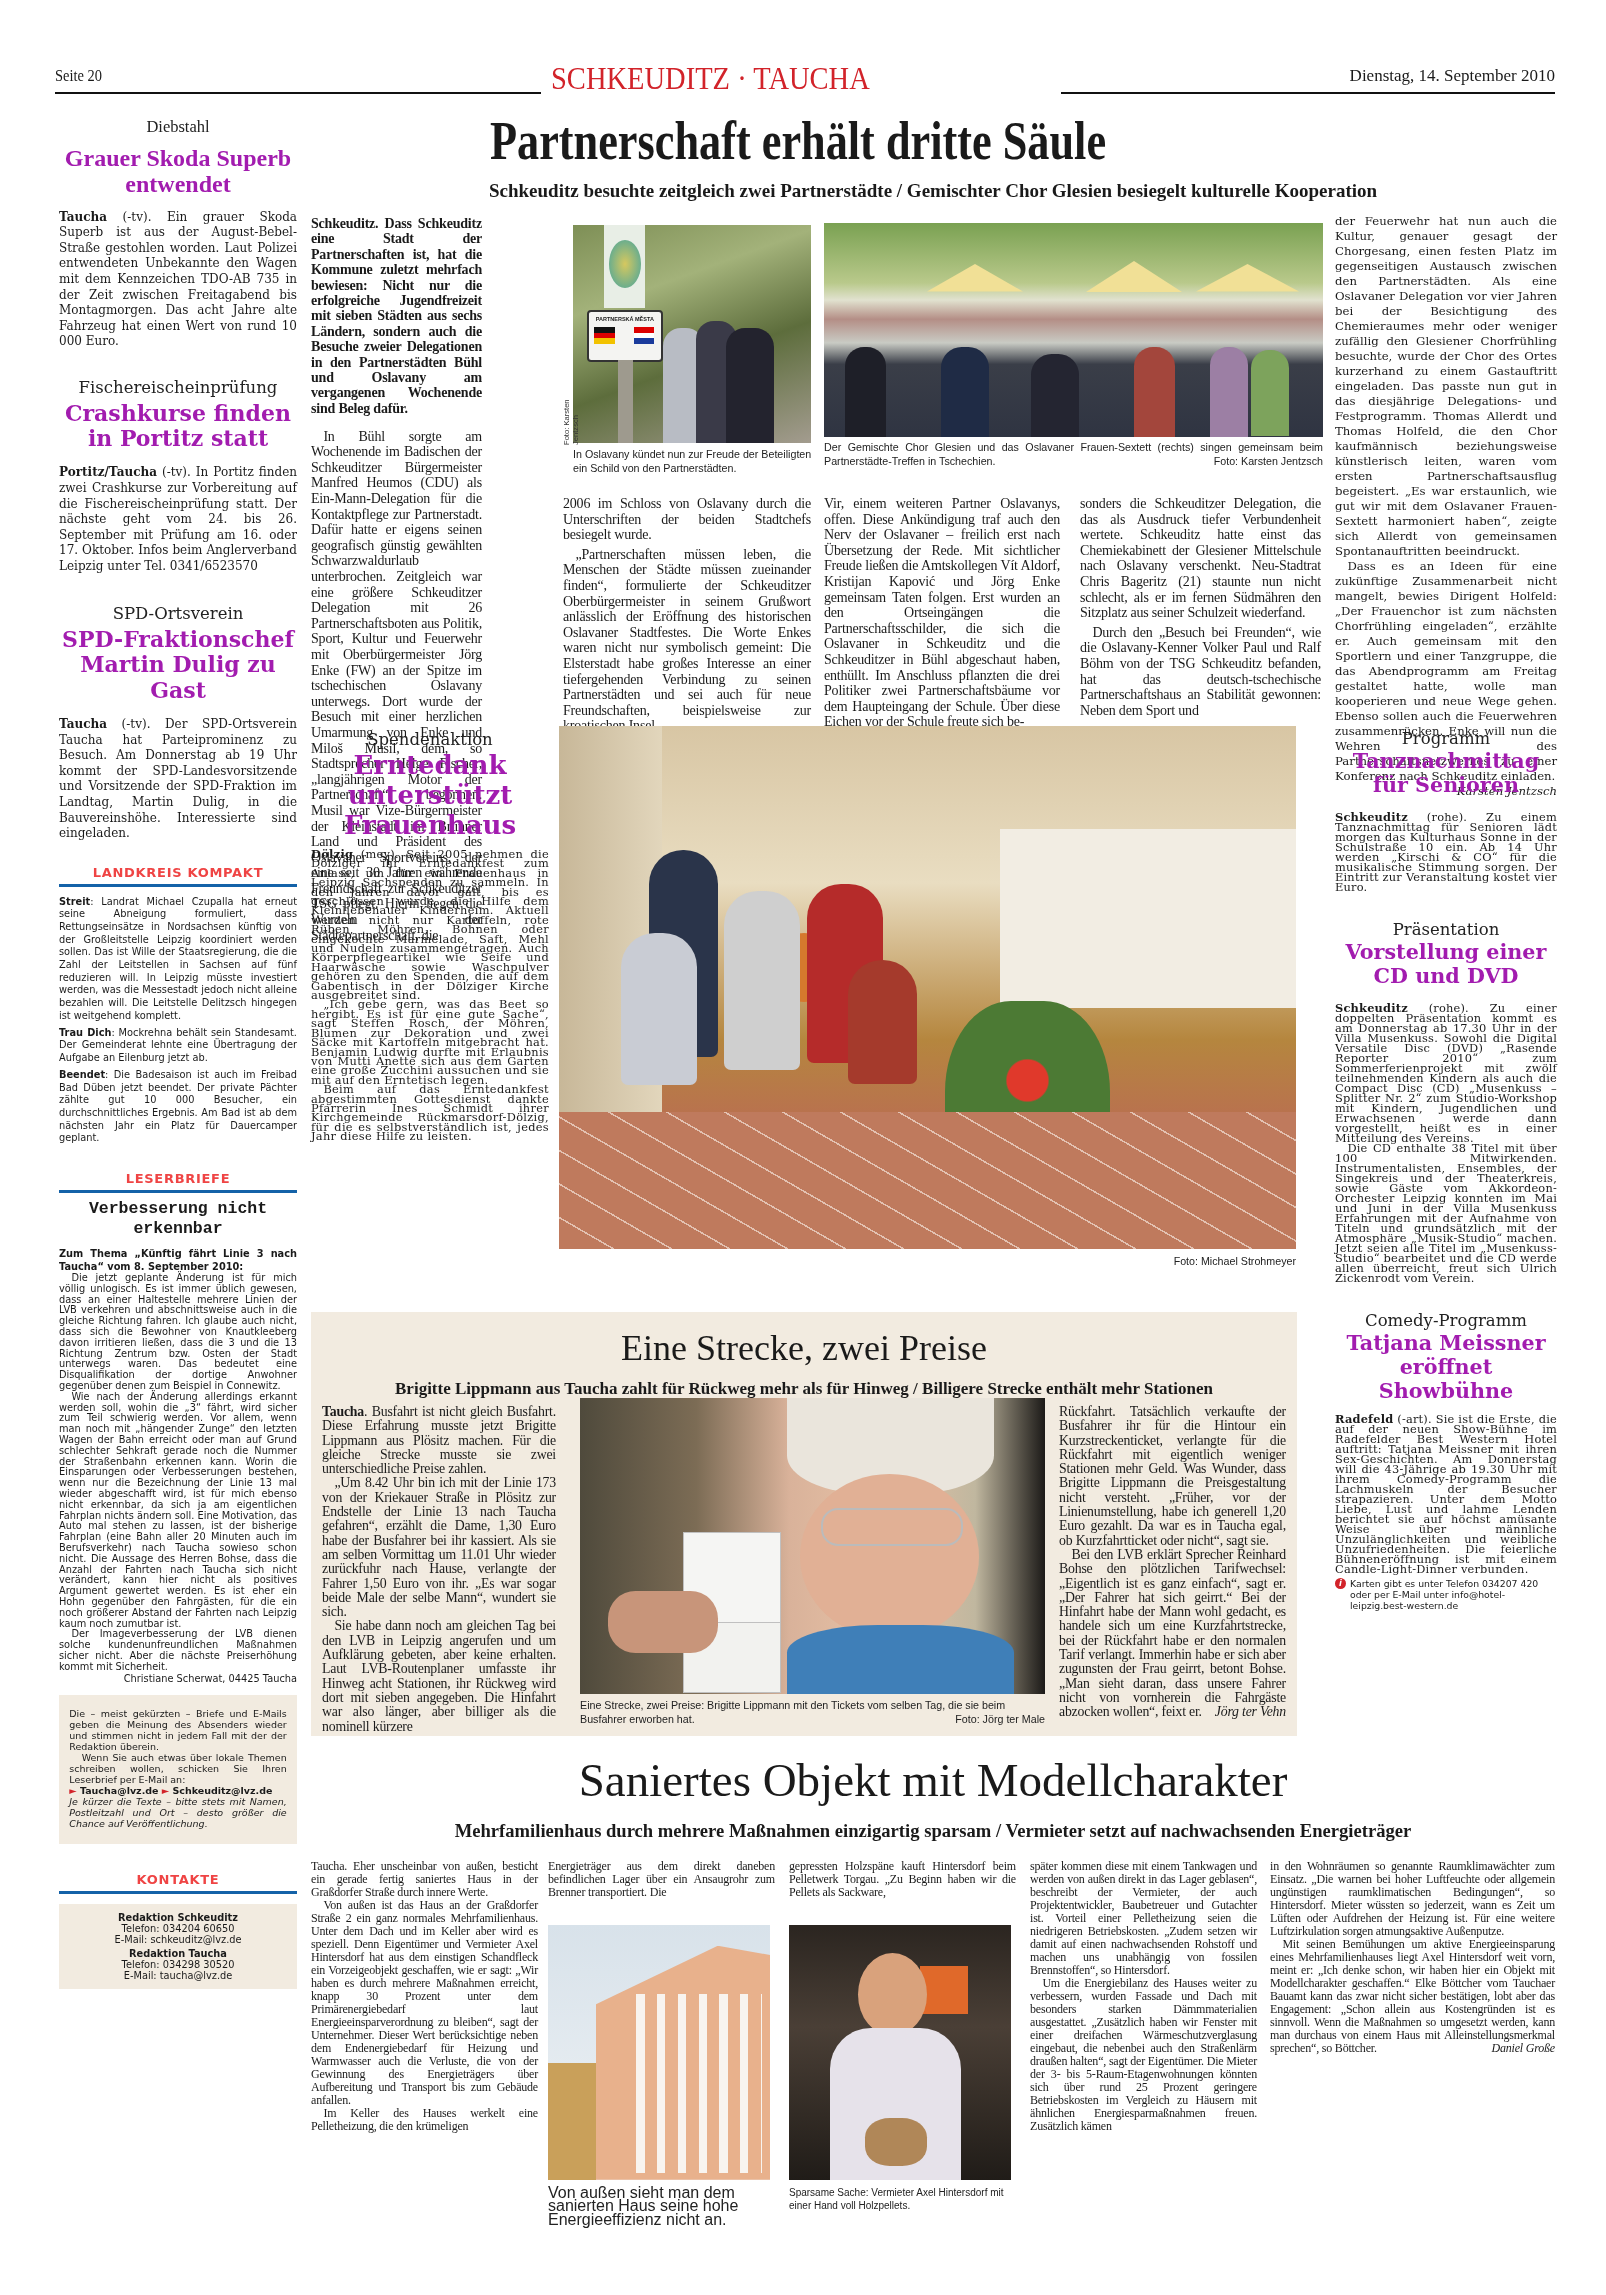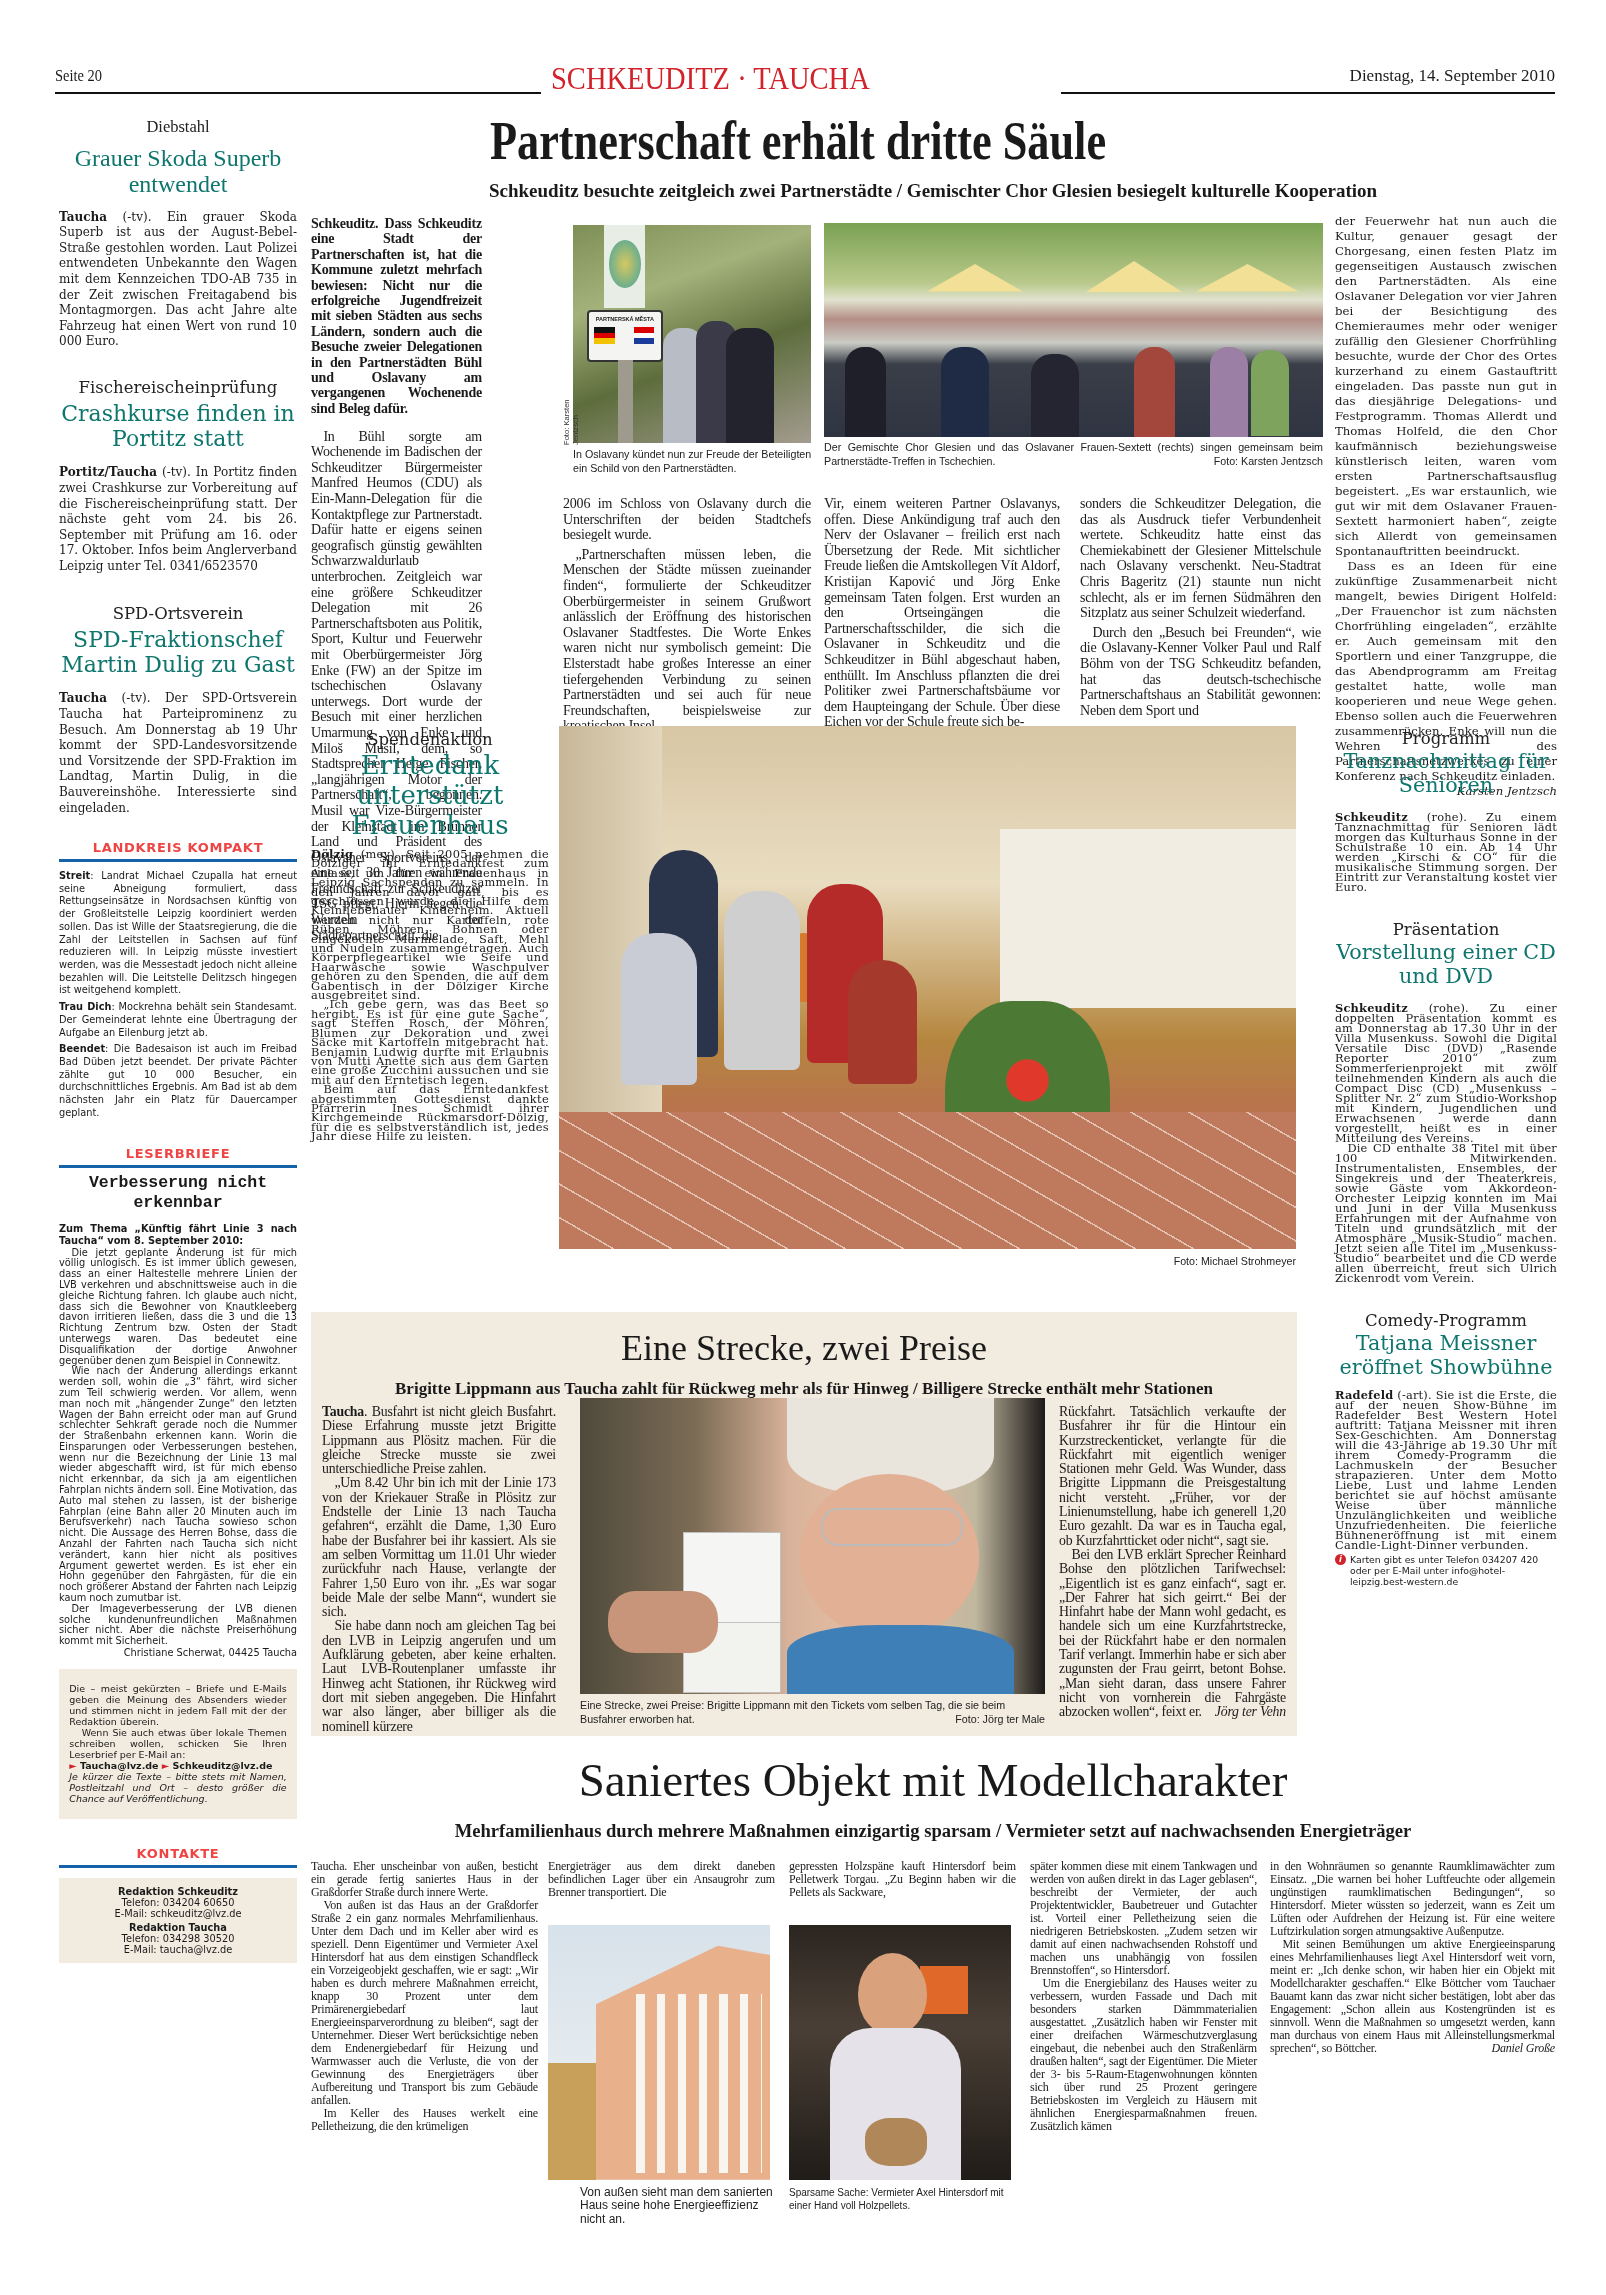--- a/index.html
+++ b/index.html
@@ -6,21 +6,21 @@
   body{width:1607px;height:2295px;position:relative;overflow:hidden;font-family:"DejaVu Serif","Liberation Serif",serif;color:#1a1a1a;}
   .abs{position:absolute;}
   .sans{font-family:"Liberation Sans","DejaVu Sans",sans-serif;}
   .condensed{font-family:"Liberation Serif",serif;transform-origin:left top;}
   p{margin:0;}
   .body-text{font-family:"DejaVu Serif",serif;font-size:12px;line-height:15.6px;text-align:justify;hyphens:auto;}
   .body-cond{font-family:"Liberation Serif",serif;font-size:14.5px;line-height:15.6px;text-align:justify;letter-spacing:-0.2px;}
   .body-sans{font-family:"DejaVu Sans",sans-serif;font-size:11px;line-height:15.4px;text-align:justify;}
   .indent{text-indent:12.4px;}
   .kicker{font-family:"DejaVu Serif",serif;font-size:18.6px;text-align:center;color:#222;}
-  .head-bold{font-family:"DejaVu Serif",serif;font-weight:normal;text-align:center;color:#0f766e;}
+  .head-bold{font-family:"DejaVu Serif",serif;font-weight:bold;text-align:center;color:#a21caf;}
   .sect-bar{font-family:"DejaVu Sans",sans-serif;font-weight:bold;color:#ef4444;text-align:center;font-size:14.5px;letter-spacing:0.7px;border-bottom:3.4px solid #1462a8;padding-bottom:4.1px;}
   .cap{font-family:"Liberation Sans",sans-serif;font-size:10.7px;line-height:13.8px;color:#222;}
   .photo{overflow:hidden;}
   .beige{background:#f2ebe0;}
   .credit-vert{writing-mode:vertical-rl;transform:rotate(180deg);font-family:"Liberation Sans",sans-serif;font-size:7.6px;color:#333;}
   b.lead{font-weight:bold;}
 </style>
 </head>
 <body>
 
@@ -242,21 +242,21 @@
   <p class="body-cond indent" style="font-size:12px;line-height:13px;">Im Keller des Hauses werkelt eine Pelletheizung, die den krümeligen</p>
 </div>
 
 <div class="abs" style="left:548px;top:1860px;width:227px;">
   <p class="body-cond" style="font-size:12px;line-height:13px;">Energieträger aus dem direkt daneben befindlichen Lager über ein Ansaugrohr zum Brenner transportiert. Die</p>
   <div class="photo" style="margin-top:26px;width:222px;height:255px;background:linear-gradient(180deg,#d8e2ea 0%,#eef2f5 100%);position:relative;">
     <div class="abs" style="left:48px;top:20.7px;width:174px;height:234px;background:#e8b18c;clip-path:polygon(0 25%,70% 0,100% 4%,100% 100%,0 100%);"></div>
     <div class="abs" style="left:76px;top:69px;width:138px;height:179px;background:repeating-linear-gradient(90deg,transparent 0 12.4px,#f8f4ef 12.4px 20.7px),repeating-linear-gradient(0deg,transparent 0 27.5px,#e8b18c 27.5px 41px);"></div>
     <div class="abs" style="left:0;top:138px;width:48px;height:117px;background:#c9a05a;"></div>
   </div>
-  <p class="cap" style="margin-top:5.5px;font-size:12px;margin-left:32px;">Von außen sieht man dem sanierten Haus seine hohe Energieeffizienz nicht an.</p>
+  <p class="cap" style="margin-top:5.5px;font-size:16px;">Von außen sieht man dem sanierten Haus seine hohe Energieeffizienz nicht an.</p>
 </div>
 
 <div class="abs" style="left:789px;top:1860px;width:227px;">
   <p class="body-cond" style="font-size:12px;line-height:13px;">gepressten Holzspäne kauft Hintersdorf beim Pelletwerk Torgau. „Zu Beginn haben wir die Pellets als Sackware,</p>
   <div class="photo" style="margin-top:26px;width:222px;height:255px;background:linear-gradient(180deg,#2b2520 0%,#4a3f36 40%,#201c18 100%);position:relative;">
     <div class="abs" style="left:131px;top:41px;width:48px;height:48px;background:#e0692a;"></div>
     <div class="abs" style="left:69px;top:27.5px;width:69px;height:83px;border-radius:50%;background:#d9a27c;"></div>
     <div class="abs" style="left:41px;top:103px;width:131px;height:152px;background:#e6e2ea;border-radius:41px 41px 0 0;"></div>
     <div class="abs" style="left:76px;top:193px;width:62px;height:48px;background:#b08758;border-radius:40%;"></div>
   </div>

